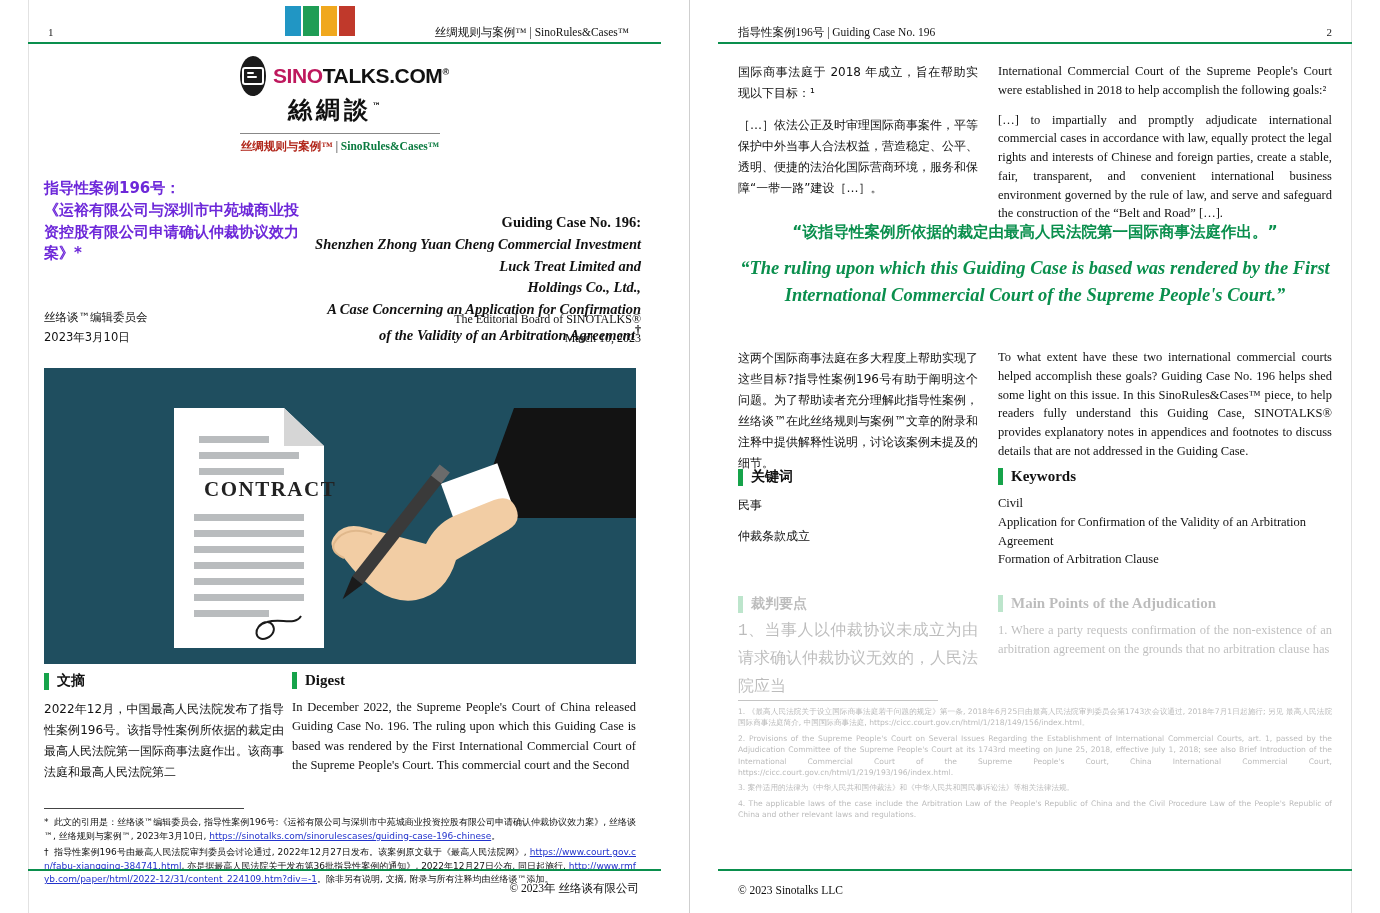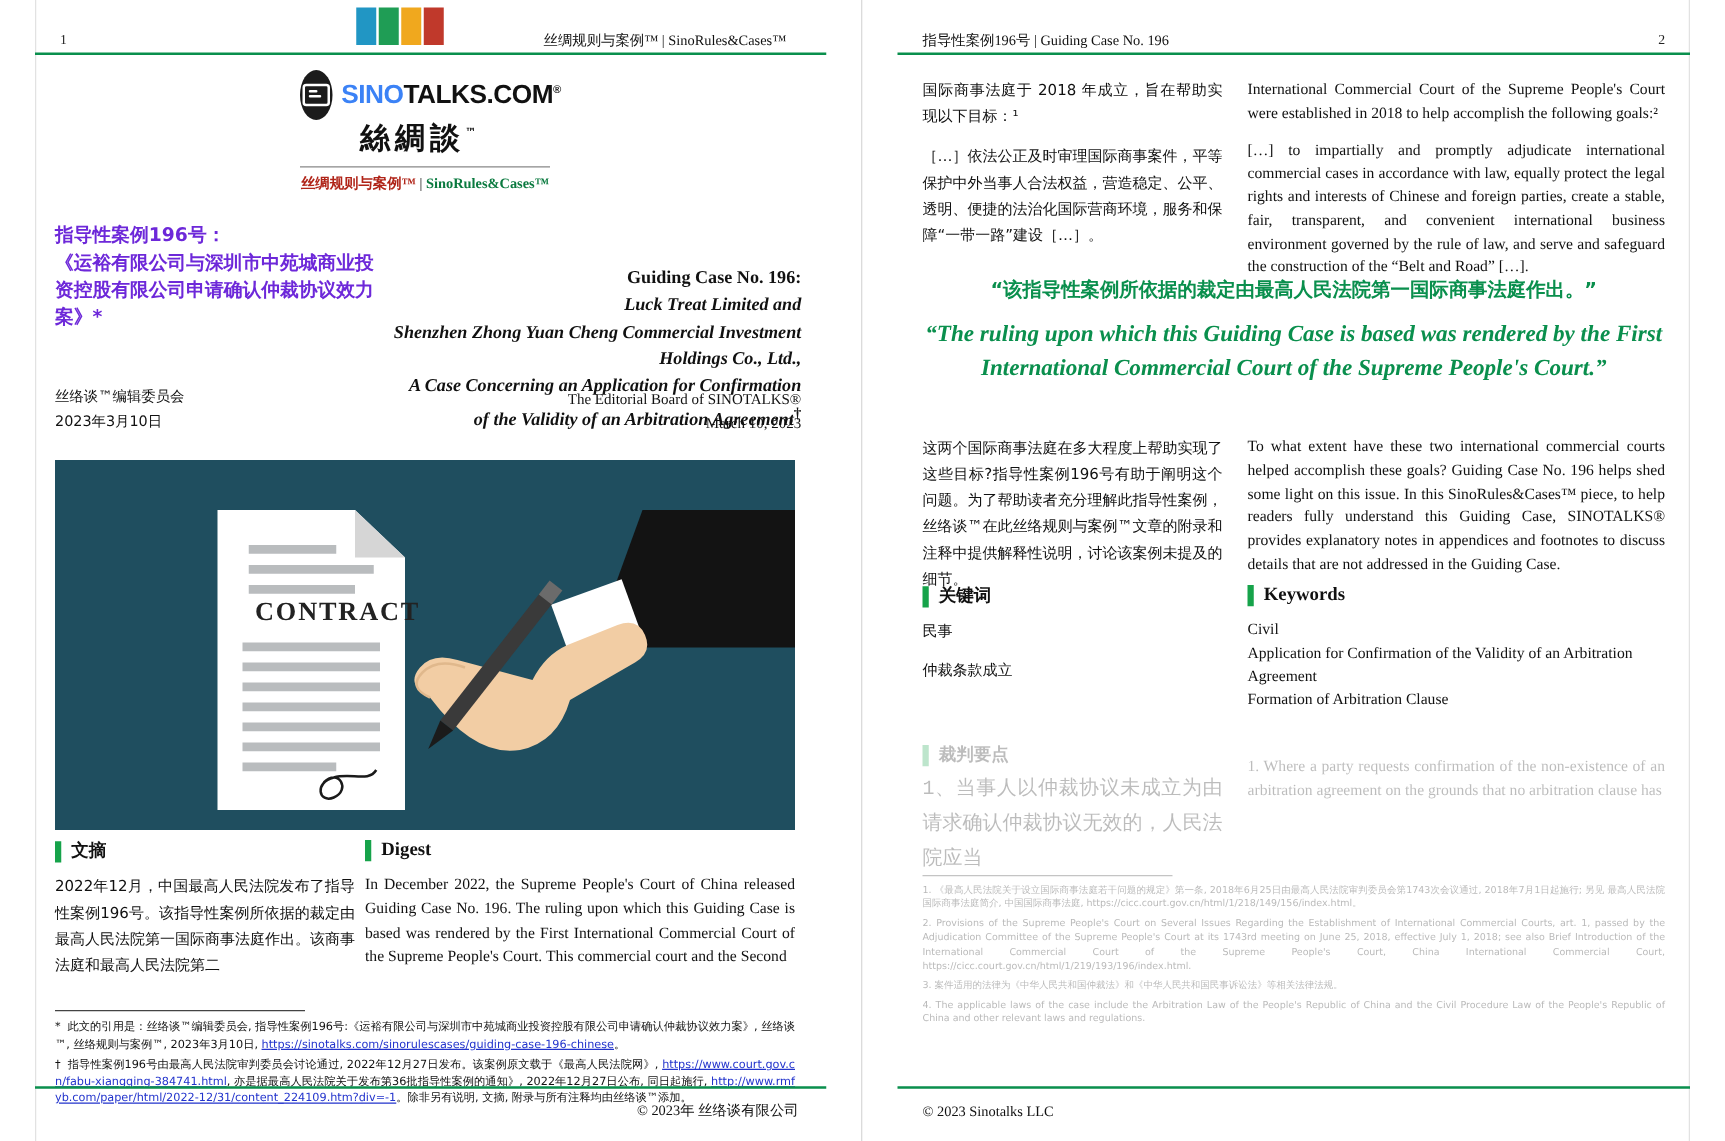--- a/index.html
+++ b/index.html
@@ -52,21 +52,21 @@
 
   
   .logo-wrap{position:absolute;top:56px;left:240px;width:200px;text-align:center;}
   .logo-row{display:flex;align-items:center;justify-content:flex-start;gap:7px;}
   .logo-mark{
     width:40px;height:40px;border-radius:50%;background:#1b1b1b;
     display:flex;align-items:center;justify-content:center;
     color:#fff;font-size:20px;font-family:"DejaVu Sans",sans-serif;
   }
   .logo-text{font-family:"Liberation Sans",sans-serif;font-weight:bold;font-size:21px;letter-spacing:-0.4px;}
-  .logo-text .sino{color:#3b82f6;}
+  .logo-text .sino{color:#be185d;}
   .logo-text .talks{color:#111;}
   .logo-sup{font-size:9px;vertical-align:super;}
   .logo-cn{
     font-family:"DejaVu Sans",sans-serif;font-weight:bold;font-size:24px;color:#111;
     letter-spacing:4px;margin-top:-2px;text-align:left;padding-left:48px;
   }
   .logo-cn sup{font-size:9px;}
   .logo-divider{border-top:1px solid #888;margin:7px 0 5px 0;}
   .logo-tag{font-size:11.5px;font-family:"Liberation Serif",serif;}
   .logo-tag .red{color:#b02418;font-weight:bold;}
@@ -196,22 +196,22 @@
       <div class="logo-tag">
         <span class="red">丝绸规则与案例™</span><span> | </span><span class="green">SinoRules&amp;Cases™</span>
       </div>
     </div>
 
     <div class="title-cn" style="white-space:pre-line;">指导性案例196号：
 《运裕有限公司与深圳市中苑城商业投资控股有限公司申请确认仲裁协议效力案》*</div>
 
     <div class="title-en">
       <div class="nonital">Guiding Case No. 196:</div>
+      <div>Shenzhen Zhong Yuan Cheng Commercial Investment</div>
       <div>Luck Treat Limited and</div>
-      <div>Shenzhen Zhong Yuan Cheng Commercial Investment</div>
       <div>Holdings Co., Ltd.,</div>
       <div>A Case Concerning an Application for Confirmation</div>
       <div><span>of the Validity of an Arbitration Agreement</span><sup class="nonital">†</sup></div>
     </div>
 
     <div class="byline-cn">
       <div>丝络谈™编辑委员会</div>
       <div>2023年3月10日</div>
     </div>
     <div class="byline-en">
@@ -334,20 +334,24 @@
 
     <div class="mp-cn">
       <div class="sec-head">
         <span class="sec-bar"></span>
         <span class="sec-label-cn">裁判要点</span>
       </div>
       <div class="body">1、当事人以仲裁协议未成立为由请求确认仲裁协议无效的，人民法院应当</div>
     </div>
 
     <div class="mp-en">
+      <div class="sec-head">
+        <span class="sec-bar"></span>
+        <span class="sec-label-en">Main Points of the Adjudication</span>
+      </div>
       <div class="body">1.  Where a party requests confirmation of the non-existence of an arbitration agreement on the grounds that no arbitration clause has</div>
     </div>
 
     <div class="rfn-rule"></div>
     <div class="rfn">
       <p>1. 《最高人民法院关于设立国际商事法庭若干问题的规定》第一条, 2018年6月25日由最高人民法院审判委员会第1743次会议通过, 2018年7月1日起施行; 另见 最高人民法院国际商事法庭简介, 中国国际商事法庭, https://cicc.court.gov.cn/html/1/218/149/156/index.html。</p>
       <p>2. Provisions of the Supreme People's Court on Several Issues Regarding the Establishment of International Commercial Courts, art. 1, passed by the Adjudication Committee of the Supreme People's Court at its 1743rd meeting on June 25, 2018, effective July 1, 2018; see also Brief Introduction of the International Commercial Court of the Supreme People's Court, China International Commercial Court, https://cicc.court.gov.cn/html/1/219/193/196/index.html.</p>
       <p>3. 案件适用的法律为《中华人民共和国仲裁法》和《中华人民共和国民事诉讼法》等相关法律法规。</p>
       <p>4. The applicable laws of the case include the Arbitration Law of the People's Republic of China and the Civil Procedure Law of the People's Republic of China and other relevant laws and regulations.</p>
     </div>

